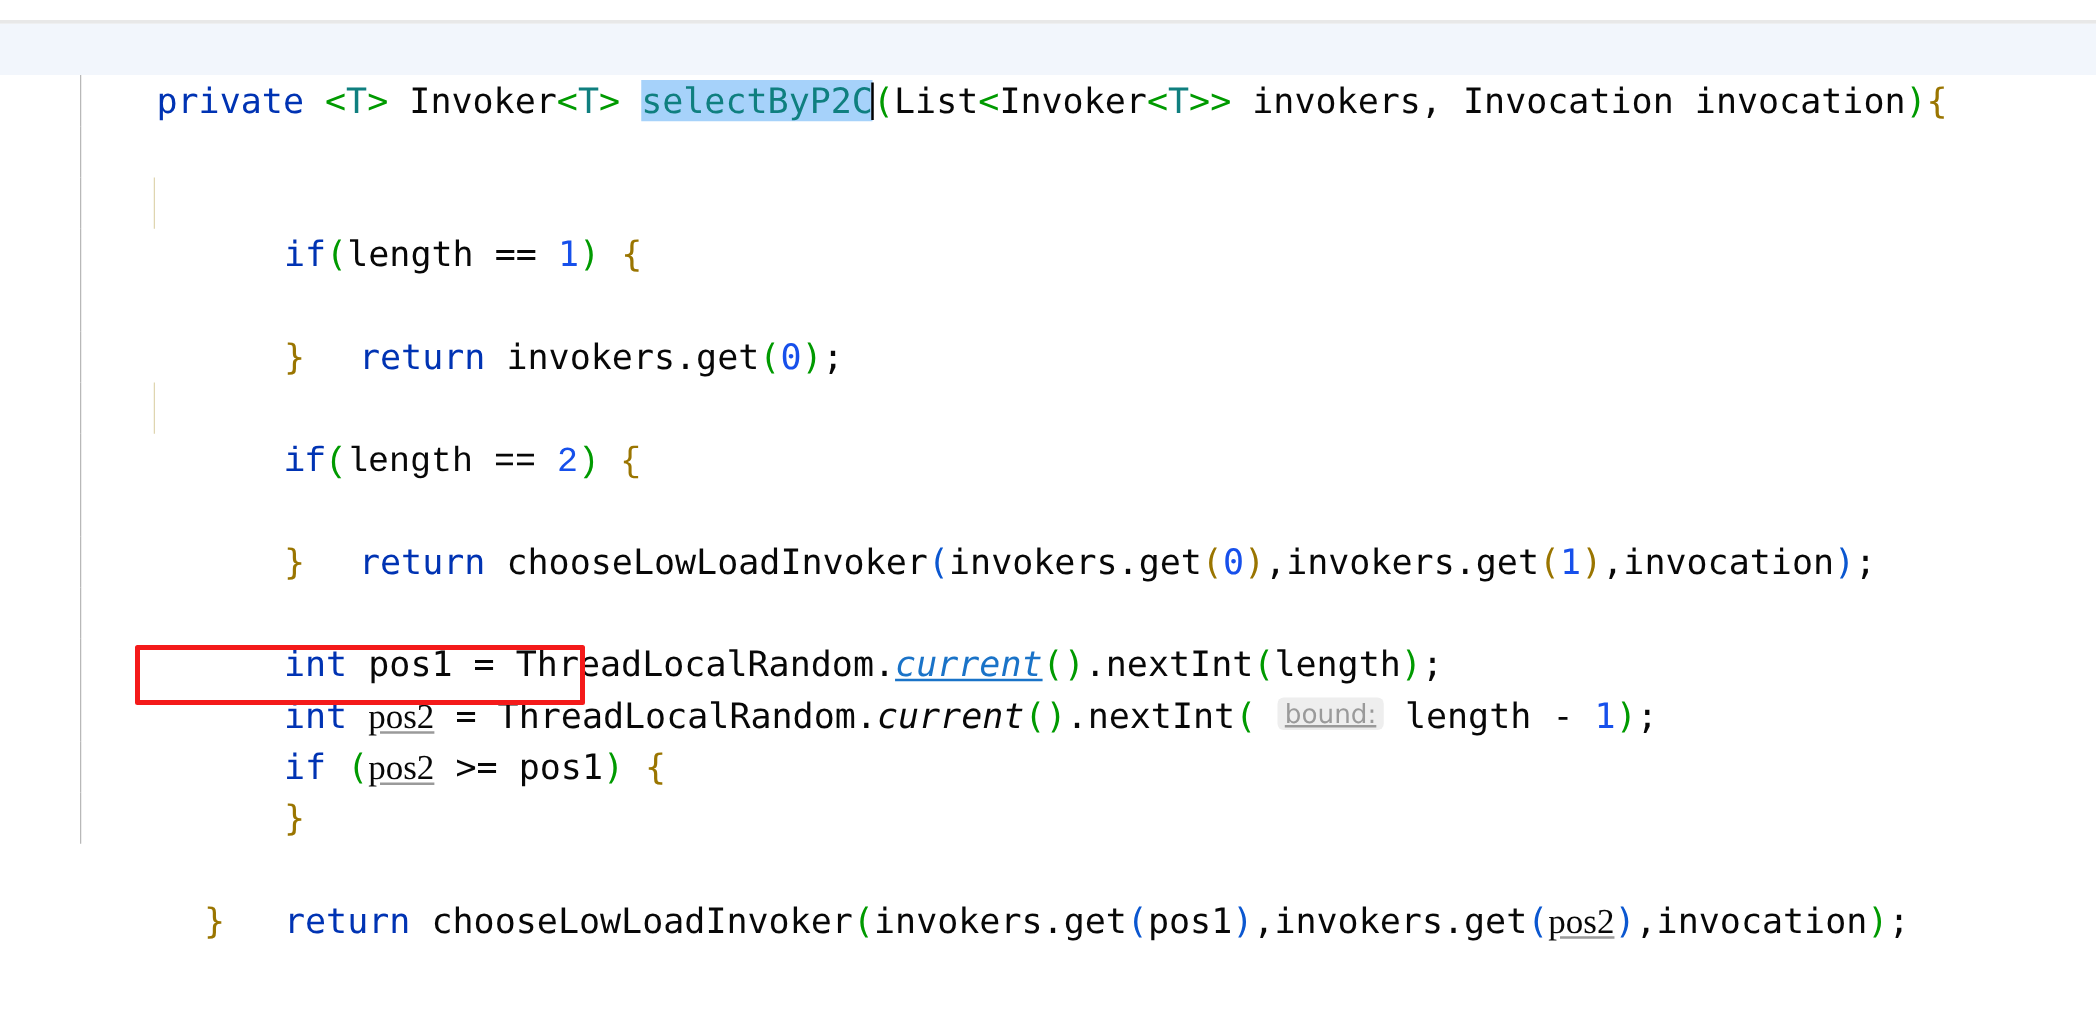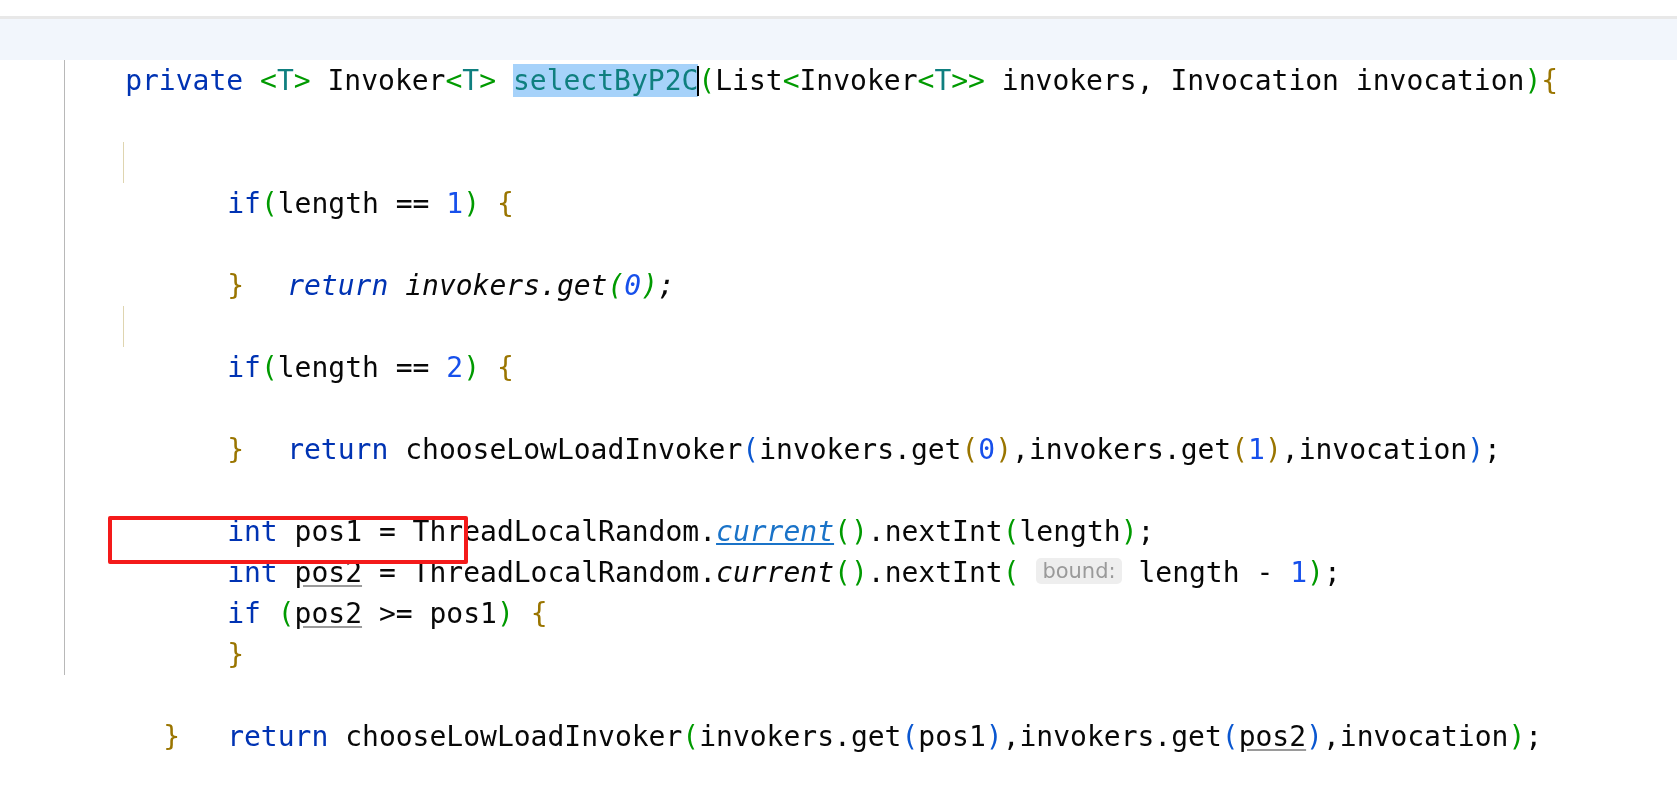--- a/index.html
+++ b/index.html
@@ -92,20 +92,21 @@
     text-decoration-color: #1a73c8;
   }
   .static-italic {
     color: #080808;
     font-style: italic;
   }
   .soft-underline {
     text-decoration: underline;
     text-decoration-color: #9a9a9a;
     text-underline-offset: 3px;
+    font-family: Liberation Serif, serif;
   }
 
   
   .sel {
     background: #a6d2fa;
     color: #0f7f7f;
   }
   .caret {
     display: inline-block;
     width: 2px;
@@ -119,20 +120,21 @@
   .hint {
     display: inline-block;
     background: #eeeeee;
     color: #9a9a9a;
     font-size: 21px;
     line-height: 26px;
     padding: 0 6px;
     border-radius: 5px;
     vertical-align: 4px;
     font-family: "DejaVu Sans", "Liberation Sans", sans-serif;
+    text-decoration: underline;
   }
 
   
   .annot-box {
     position: absolute;
     border: 4px solid #f41a1a;
     border-radius: 2px;
     z-index: 5;
     pointer-events: none;
     background: transparent;
@@ -156,36 +158,36 @@
     </div>
 
     <div class="line">
       <span class="guide level1" style="left:64px;top:0;height:41px;"></span>
       <span class="line-text" style="padding-left:126px;"><span class="kw">if</span><span class="p1">(</span><span class="ident">length</span><span> </span><span class="op">==</span><span> </span><span class="num">1</span><span class="p1">)</span><span> </span><span class="brace">{</span></span>
     </div>
 
     <div class="line">
       <span class="guide level1" style="left:64px;top:0;height:41px;"></span>
       <span class="guide level2" style="left:123px;top:0;height:41px;"></span>
-      <span class="line-text" style="padding-left:186px;font-style:italic;"><span class="kw">return</span><span> </span><span class="ident">invokers</span><span class="punct">.</span><span class="ident">get</span><span class="p1">(</span><span class="num">0</span><span class="p1">)</span><span class="punct">;</span></span>
+      <span class="line-text" style="padding-left:186px;"><span class="kw">return</span><span> </span><span class="ident">invokers</span><span class="punct">.</span><span class="ident">get</span><span class="p1">(</span><span class="num">0</span><span class="p1">)</span><span class="punct">;</span></span>
     </div>
 
     <div class="line">
       <span class="guide level1" style="left:64px;top:0;height:41px;"></span>
       <span class="line-text" style="padding-left:126px;"><span class="brace">}</span></span>
     </div>
 
     <div class="line">
       <span class="guide level1" style="left:64px;top:0;height:41px;"></span>
       <span class="line-text"></span>
     </div>
 
     <div class="line">
       <span class="guide level1" style="left:64px;top:0;height:41px;"></span>
-      <span class="line-text" style="padding-left:126px;"><span class="kw">if</span><span class="p1">(</span><span class="ident">length</span><span> </span><span class="op">==</span><span> </span><span class="num">2</span><span class="p1">)</span><span> </span><span class="brace">{</span></span>
+      <span class="line-text" style="padding-left:126px;font-family:Liberation Mono, monospace;"><span class="kw">if</span><span class="p1">(</span><span class="ident">length</span><span> </span><span class="op">==</span><span> </span><span class="num">2</span><span class="p1">)</span><span> </span><span class="brace">{</span></span>
     </div>
 
     <div class="line">
       <span class="guide level1" style="left:64px;top:0;height:41px;"></span>
       <span class="guide level2" style="left:123px;top:0;height:41px;"></span>
       <span class="line-text" style="padding-left:186px;"><span class="kw">return</span><span> </span><span class="ident">chooseLowLoadInvoker</span><span class="p2">(</span><span class="ident">invokers</span><span class="punct">.</span><span class="ident">get</span><span class="p3">(</span><span class="num">0</span><span class="p3">)</span><span class="punct">,</span><span class="ident">invokers</span><span class="punct">.</span><span class="ident">get</span><span class="p3">(</span><span class="num">1</span><span class="p3">)</span><span class="punct">,</span><span class="ident">invocation</span><span class="p2">)</span><span class="punct">;</span></span>
     </div>
 
     <div class="line">
       <span class="guide level1" style="left:64px;top:0;height:41px;"></span>

